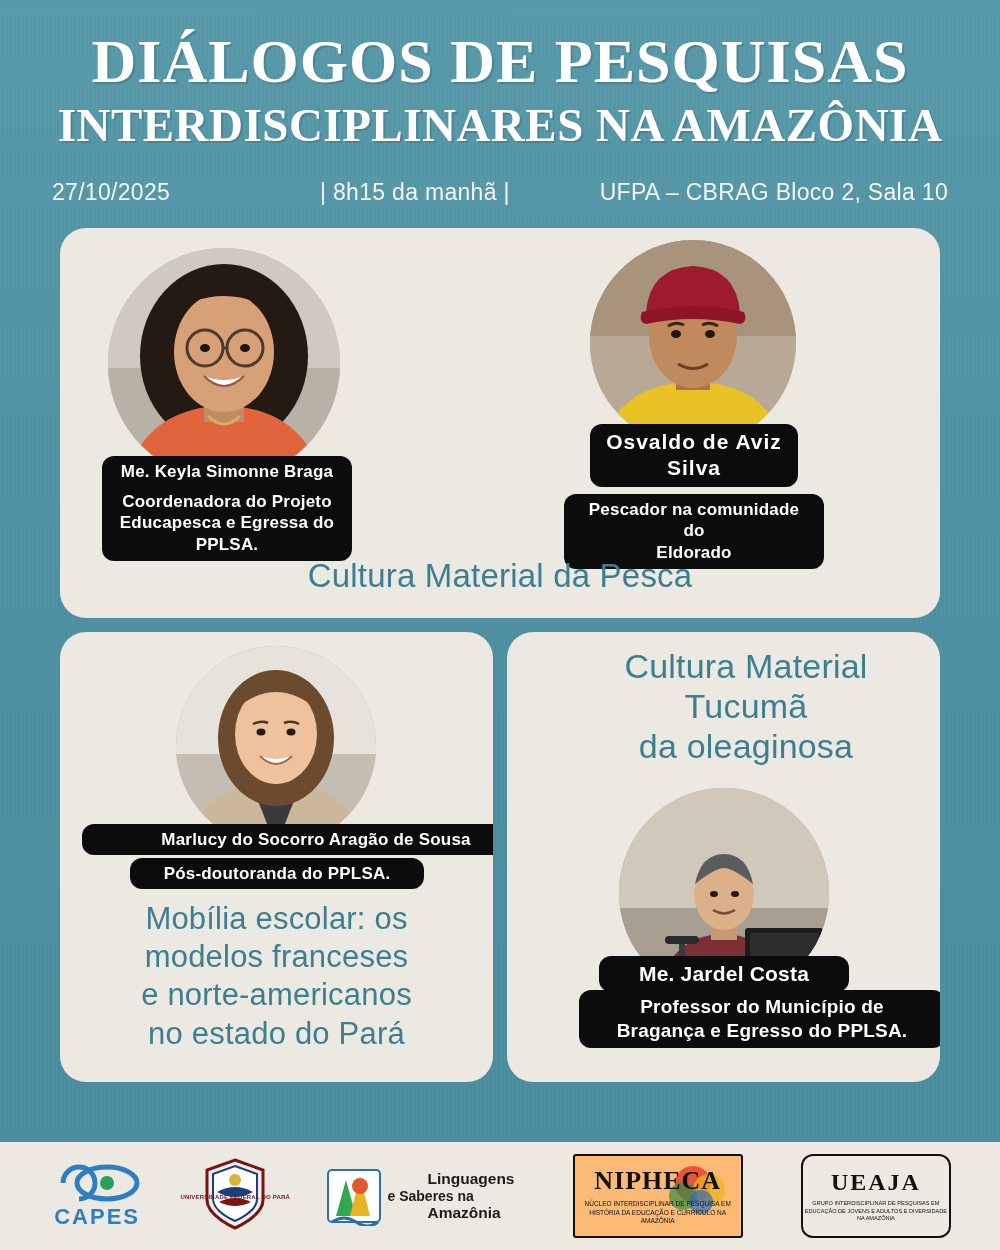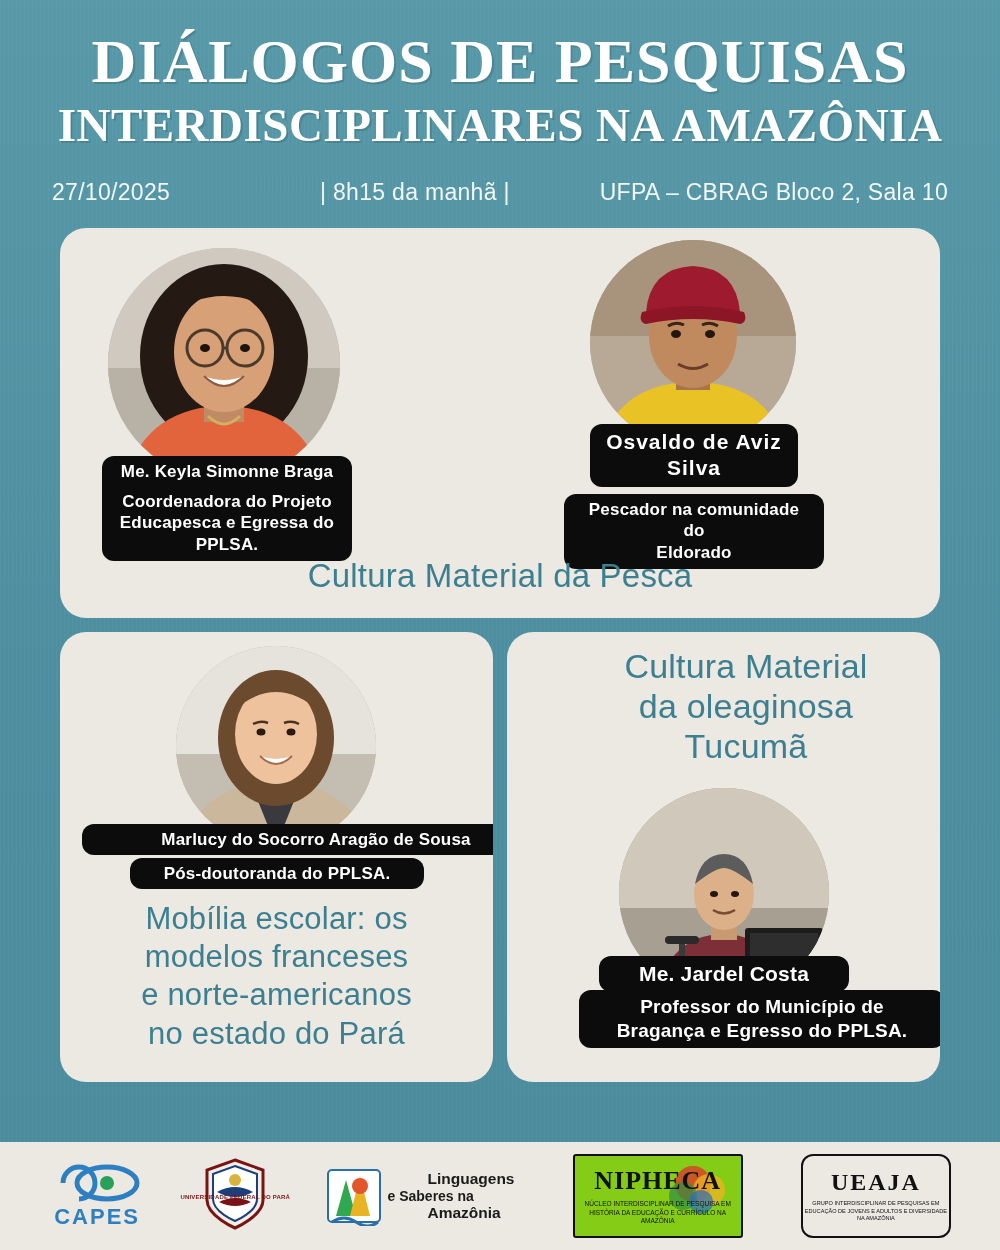--- a/index.html
+++ b/index.html
@@ -140,21 +140,21 @@
     letter-spacing: 0.2px; margin-top: 1px;
   }
   
   .ling { display: flex; align-items: center; gap: 6px; }
   .ling-text { font-size: 14px; font-weight: bold; color: #1b1b1b; line-height: 1.15; }
   .ling-text .big { font-size: 15.5px; margin-left: 40px; }
   
   .niph {
     width: 170px; height: 84px; border: 2px solid #111; border-radius: 3px;
     display: flex; flex-direction: column; align-items: center; justify-content: center;
-    background: #84cc16; position: relative; overflow: hidden;
+    background: #fdba74; position: relative; overflow: hidden;
   }
   .niph-title {
     font-family: "Liberation Serif", serif; font-weight: bold; font-size: 26px;
     letter-spacing: 1px; color: #111; position: relative; z-index: 2;
   }
   .niph-sub { font-size: 6.5px; text-align: center; color: #111; line-height: 1.35; margin-top: 4px; z-index: 2; }
   
   .ueaja {
     width: 150px; height: 84px; border: 2px solid #111; border-radius: 12px;
     display: flex; flex-direction: column; align-items: center; justify-content: center;
@@ -296,22 +296,22 @@
           <div>Mobília escolar: os</div>
           <div>modelos franceses</div>
           <div>e norte-americanos</div>
           <div>no estado do Pará</div>
         </div>
       </div>
 
       <div class="card card-br">
         <div class="topic" style="left:0; top:14px; width:478px; font-size:34px; line-height:1.18;">
           <div>Cultura Material</div>
+          <div>Tucumã</div>
           <div>da oleaginosa</div>
-          <div>Tucumã</div>
         </div>
 
         <div class="photo" style="left:112px; top:156px; width:210px; height:210px;">
           <svg class="ph-img" viewBox="0 0 210 210" preserveAspectRatio="xMidYMid slice">
             <rect width="210" height="210" fill="#b9b2a6"></rect>
             <rect x="0" y="0" width="210" height="120" fill="#cfc8bb"></rect>
             <rect x="0" y="120" width="210" height="90" fill="#a79f92"></rect>
 
             <path d="M36 210 C44 166 72 146 104 146 C136 146 164 166 172 210 Z" fill="#7d2f38"></path>
 

